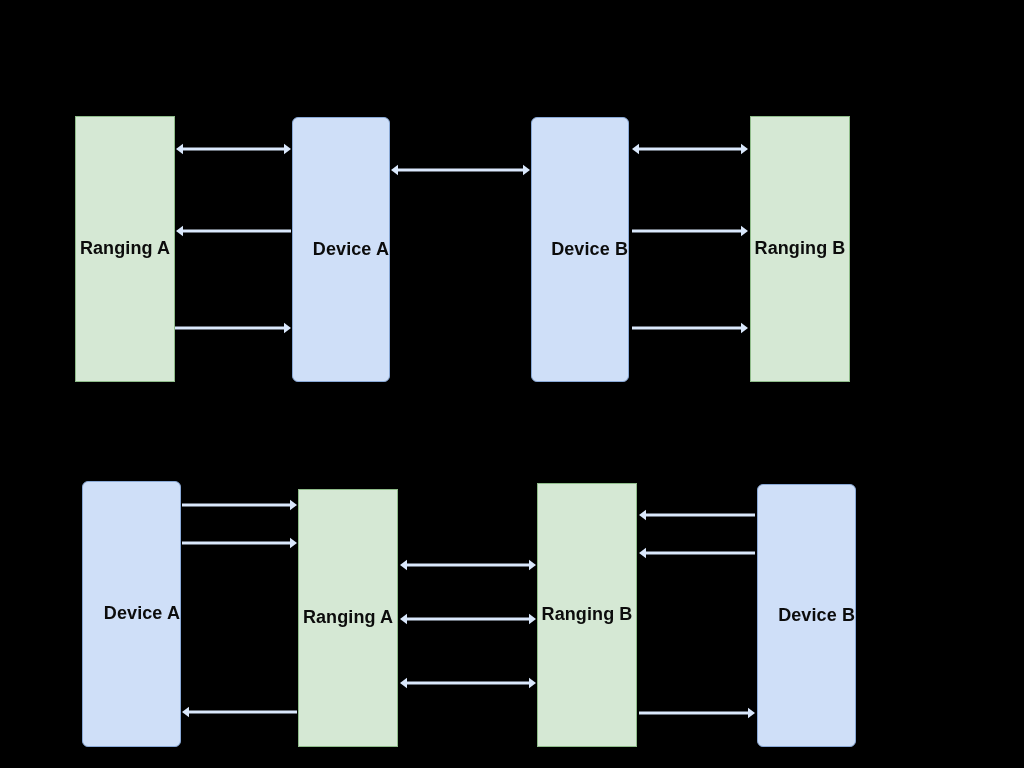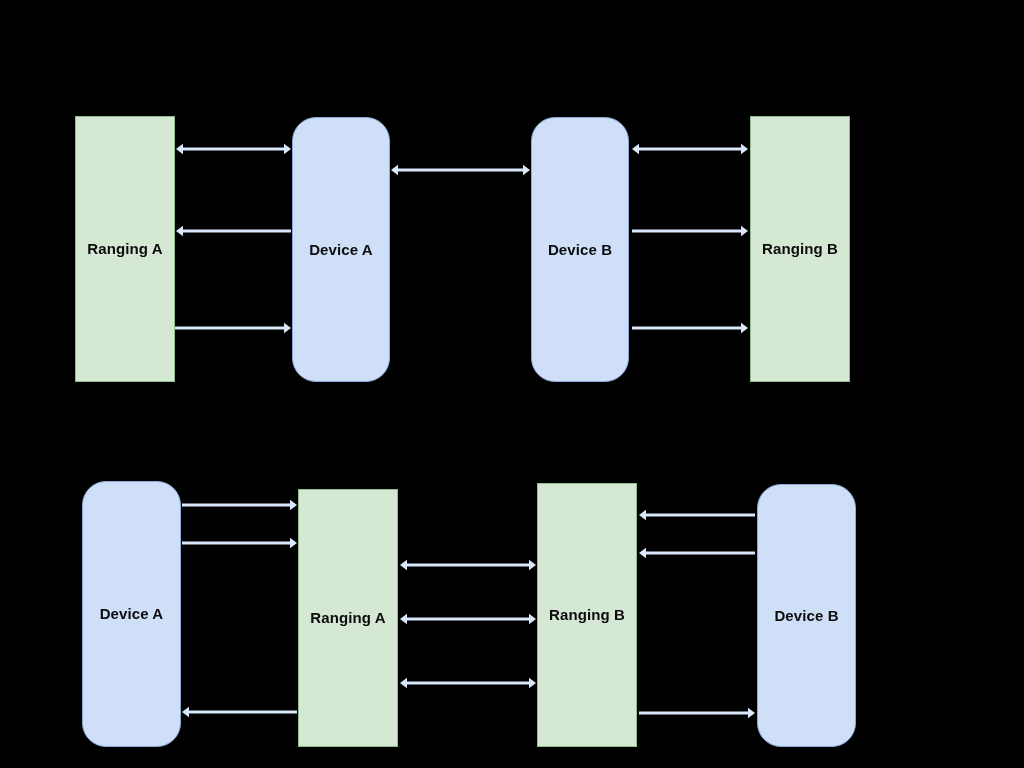--- a/index.html
+++ b/index.html
@@ -18,35 +18,36 @@
     height: 768px;
     background: #000000;
   }
   .node {
     position: absolute;
     display: flex;
     align-items: center;
     justify-content: center;
     text-align: center;
     font-family: "Liberation Sans", sans-serif;
-    font-size: 15px;
+    font-size: 18px;
     font-weight: bold;
     color: #0c0c0c;
     letter-spacing: 0.1px;
     line-height: 1.2;
   }
   .node.green {
     background: #d5e8d4;
     border: 1px solid #8fbc8a;
     border-radius: 0;
   }
   .node.blue {
     background: #cfdff8;
     border: 1px solid #8aa9d6;
-    border-radius: 24px;
+    border-radius: 6px;
+    justify-content: flex-end;
   }
   .node-label {
     pointer-events: none;
     user-select: none;
   }
   .edge {
     position: absolute;
     height: 12px;
     pointer-events: none;
   }

